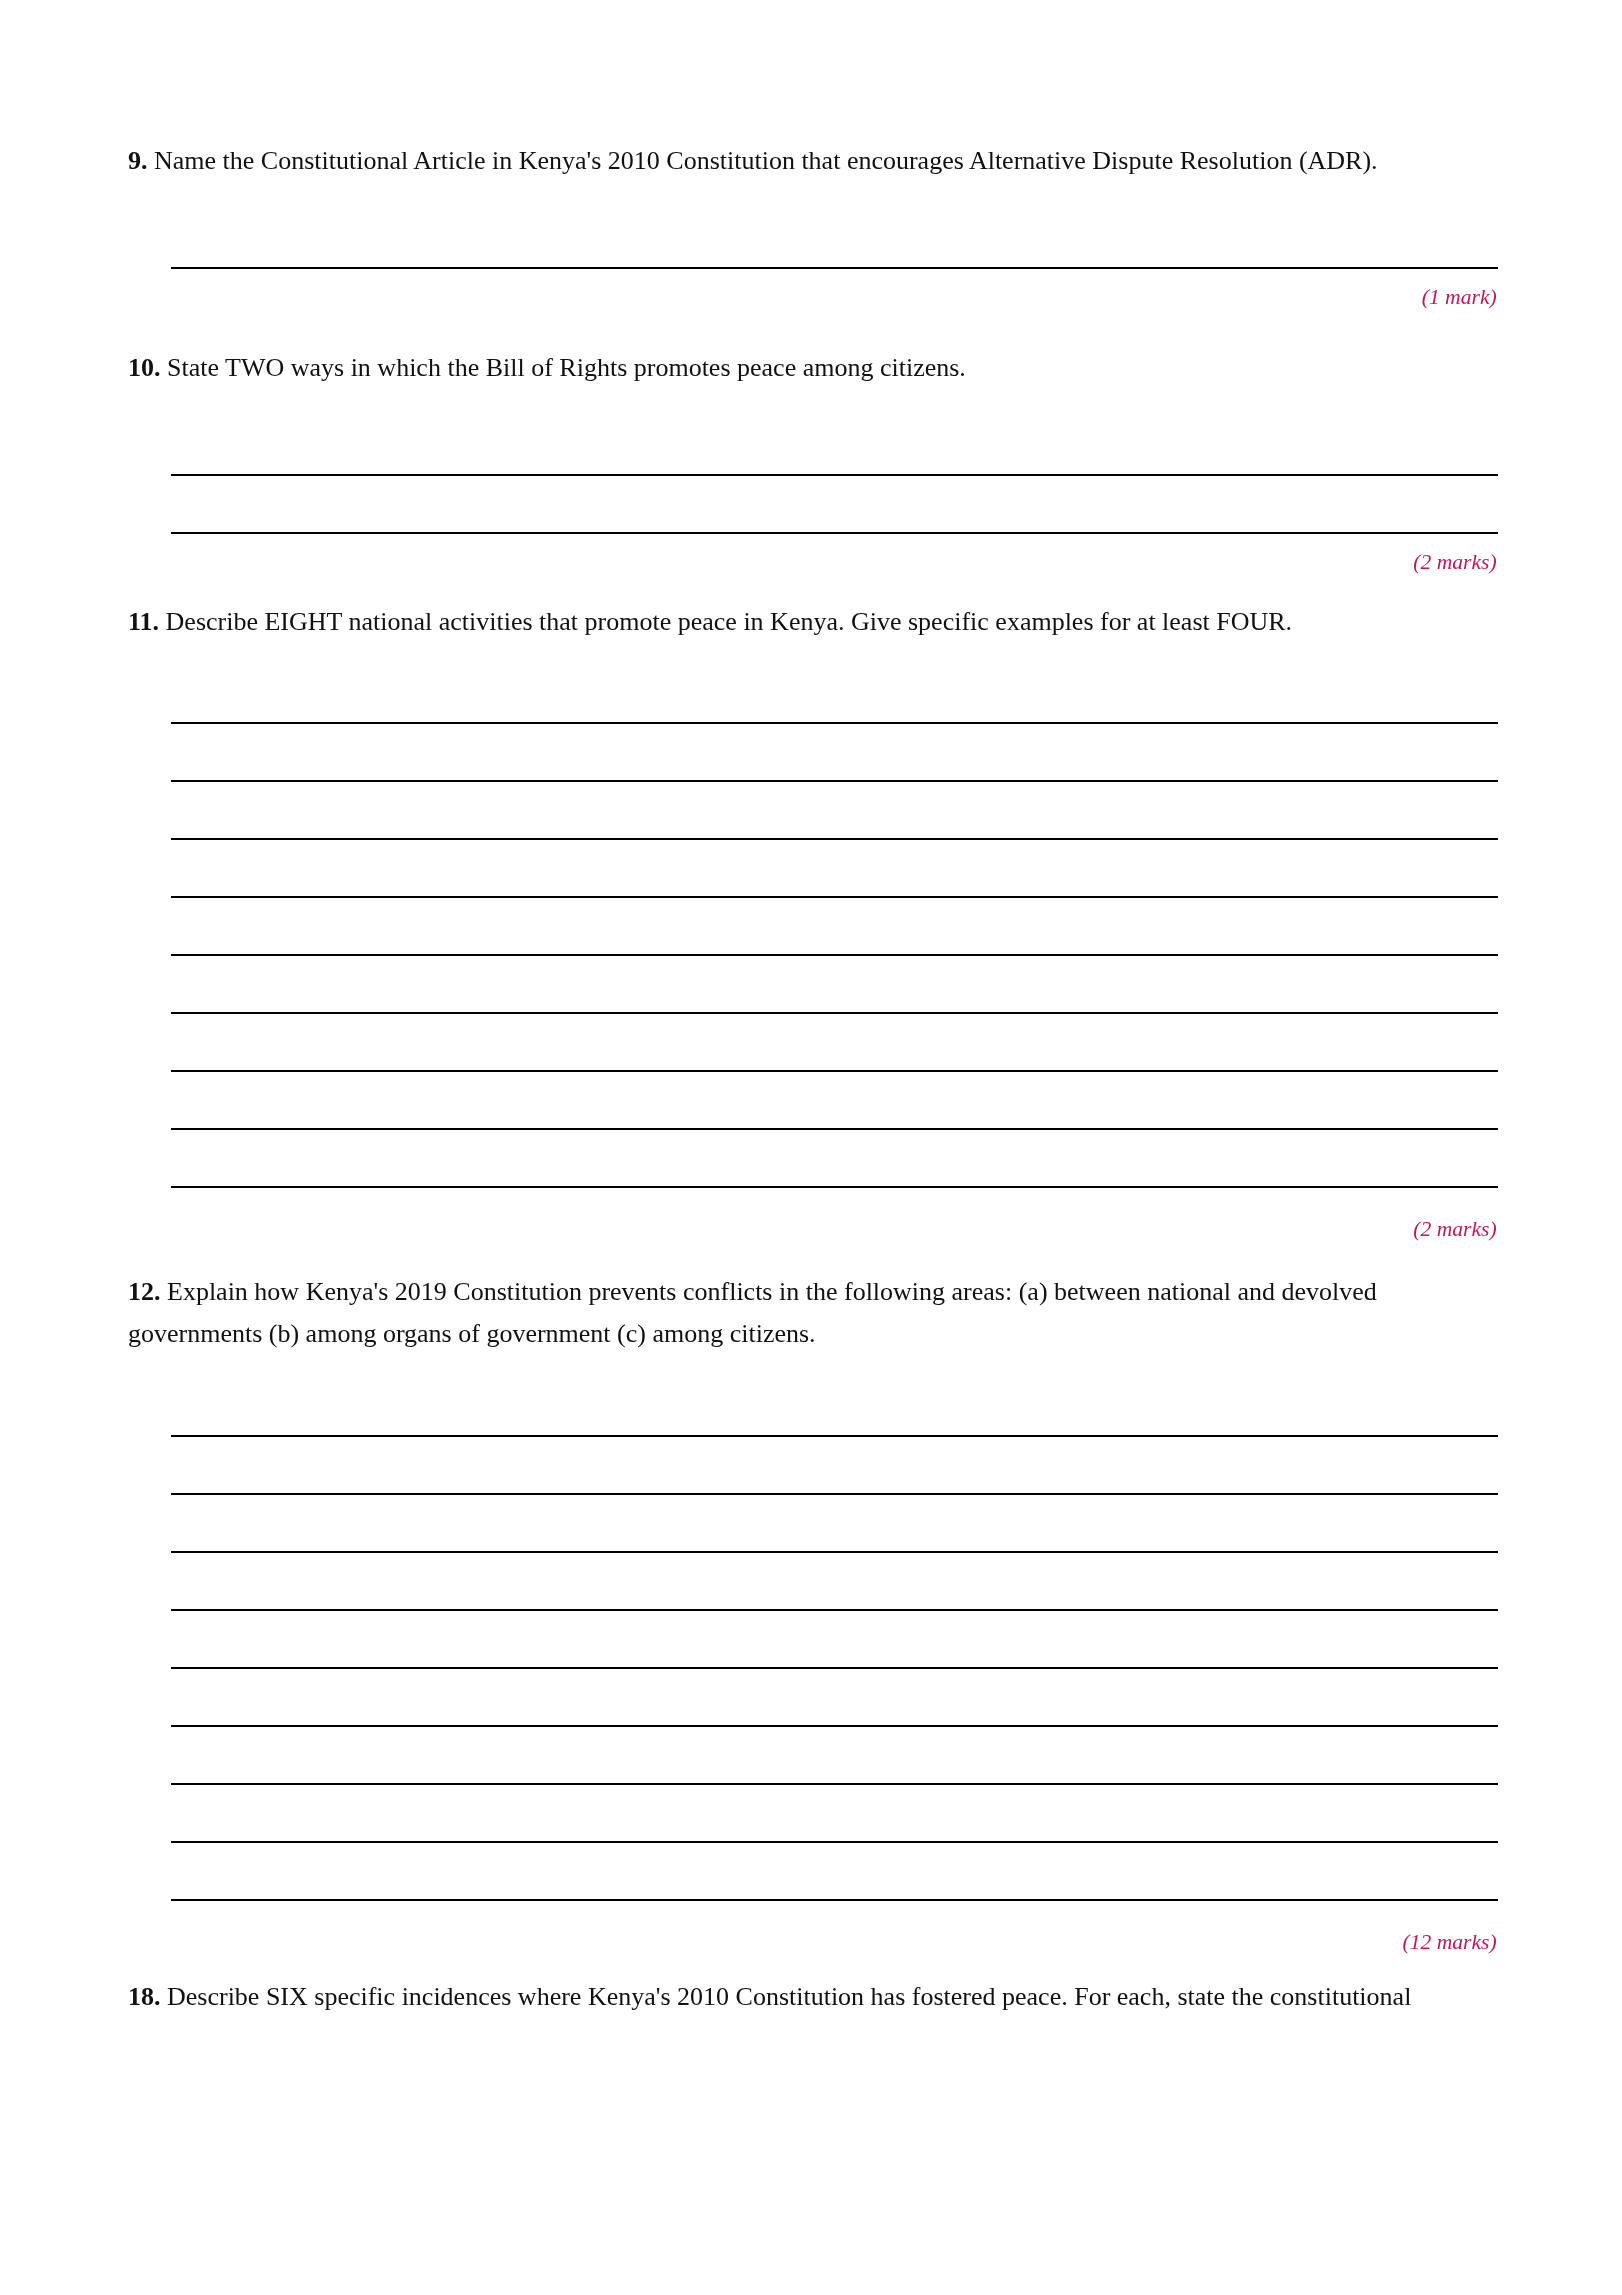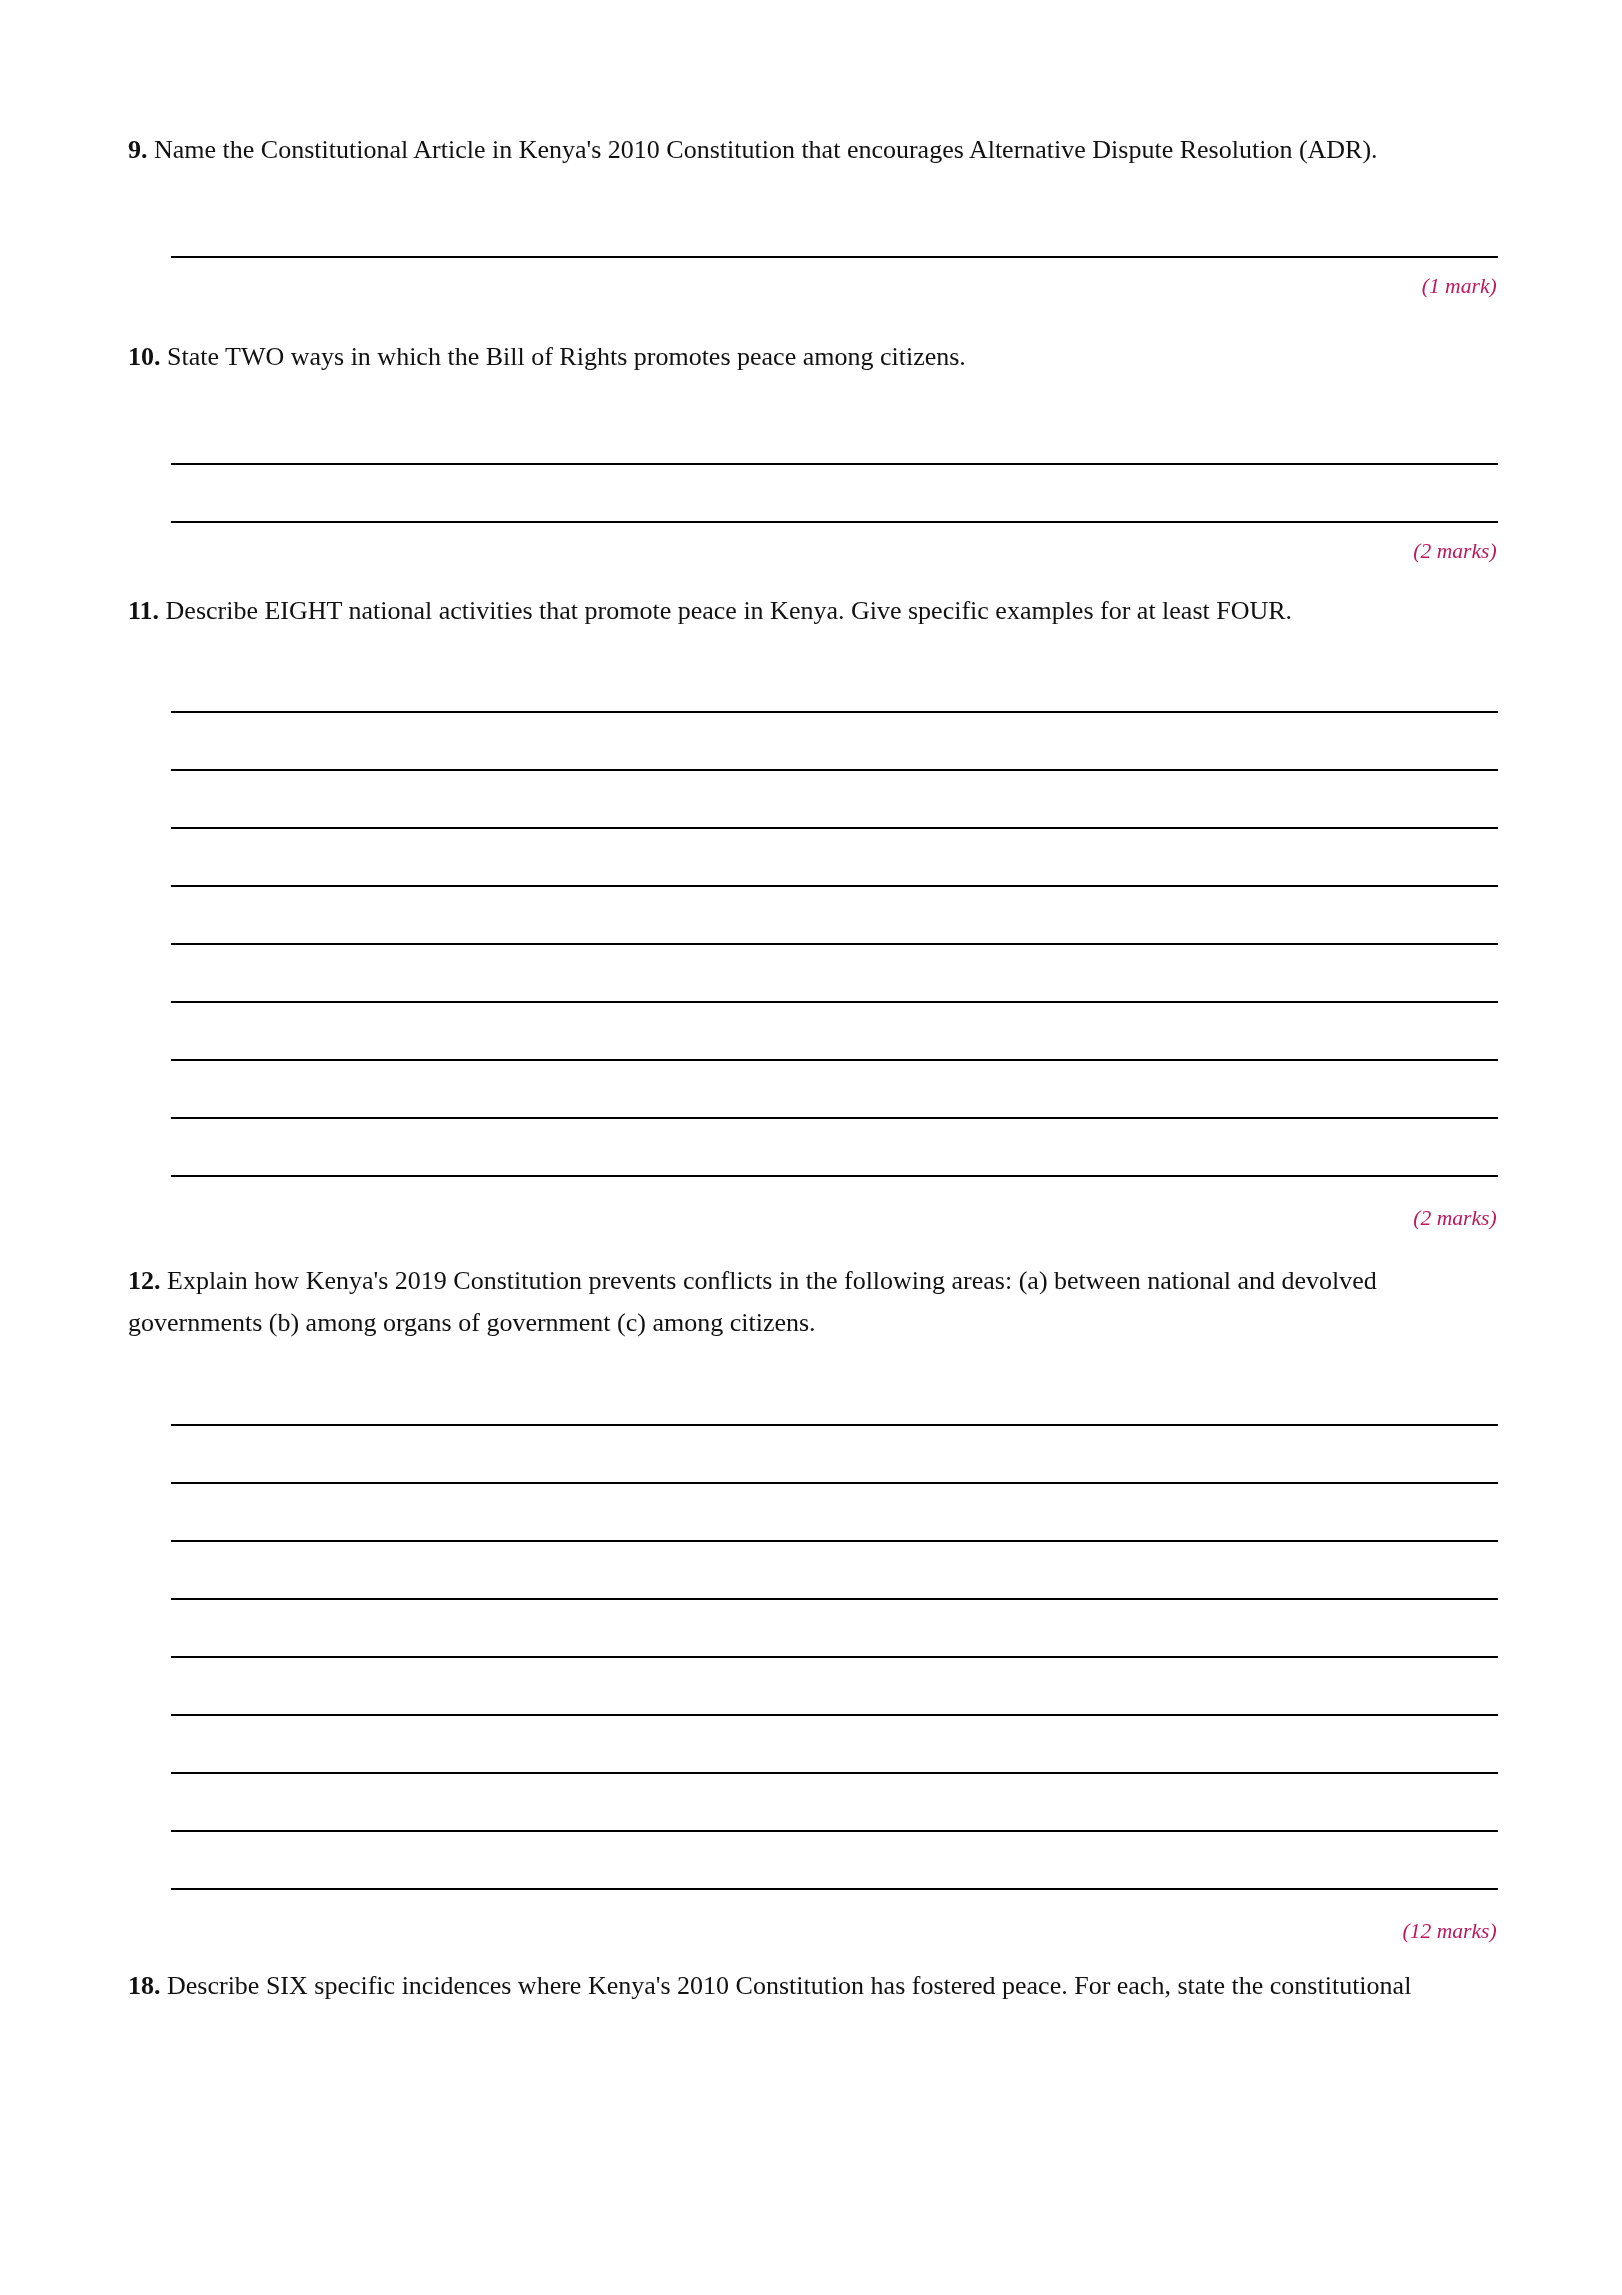--- a/index.html
+++ b/index.html
@@ -5,21 +5,21 @@
   html, body {
     margin: 0;
     padding: 0;
     background: #ffffff;
   }
   .page {
     position: relative;
     width: 1623px;
     height: 2005px;
     background: #ffffff;
-    margin: 1px auto;
+    margin: 12px auto;
     font-family: "Liberation Serif", "DejaVu Serif", serif;
     color: #000000;
     overflow: hidden;
     box-sizing: border-box;
   }
   .content {
     position: absolute;
     left: 128px;
     top: 128px;
     width: 1370px;

